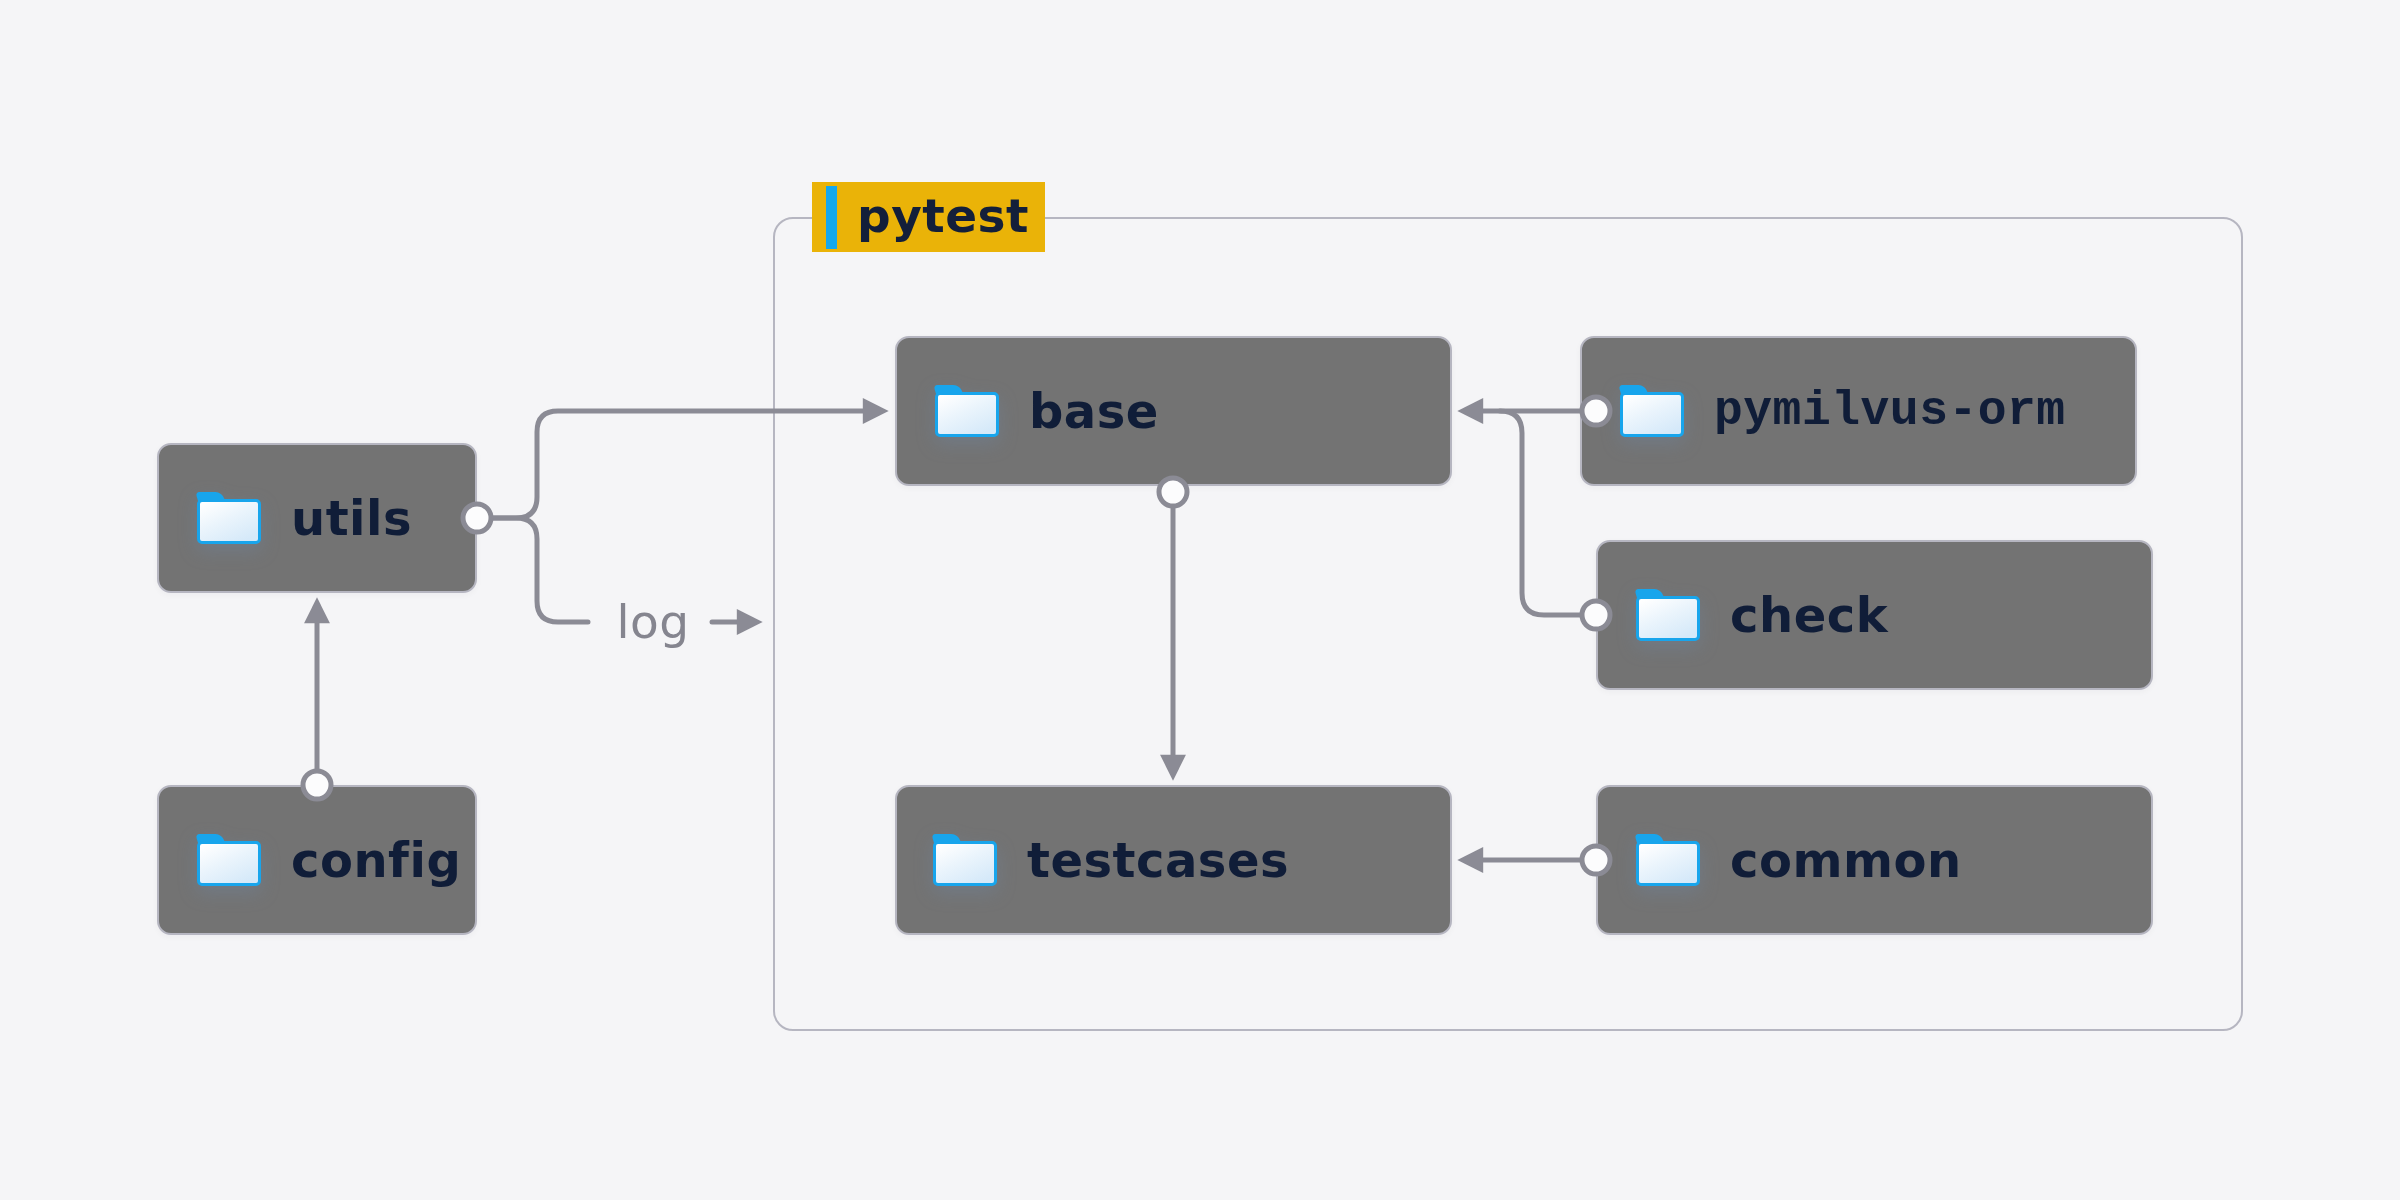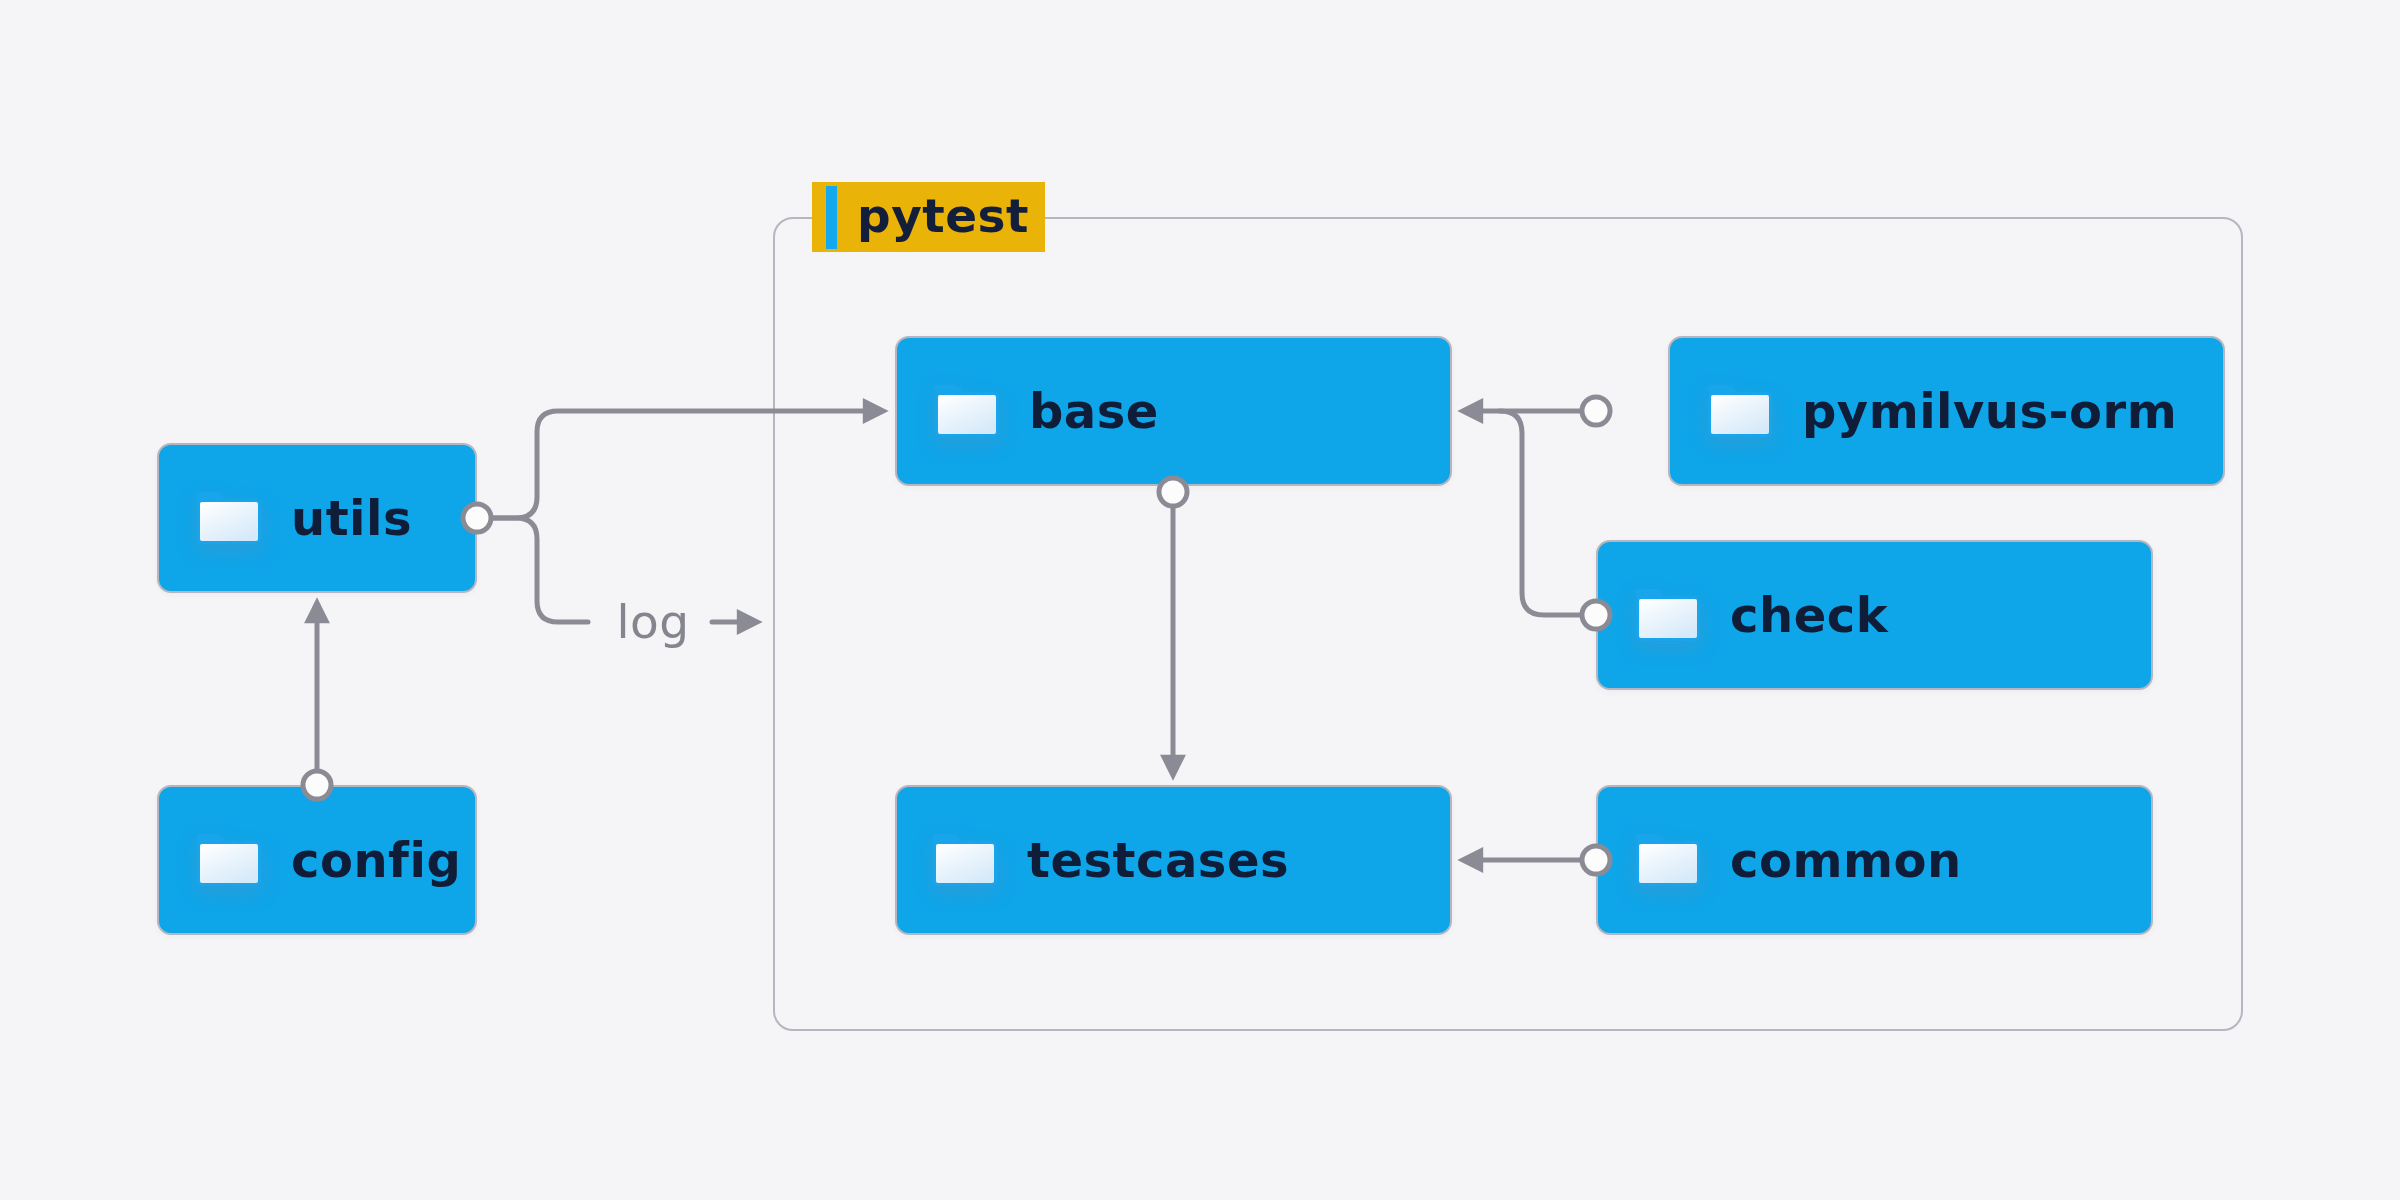--- a/index.html
+++ b/index.html
@@ -38,21 +38,21 @@
   .group-label .group-title {
     font-size: 47px; font-weight: 700; color: #131f3a;
     letter-spacing: 0.5px;
     padding-bottom: 4px;
   }
 
   
   .node {
     position: absolute;
     height: 150px;
-    background: #0ea5e9;
+    background: #737373;
     border: 2px solid #b6b6c1;
     border-radius: 14px;
     box-sizing: border-box;
     display: flex; align-items: center;
     padding-left: 38px;
     box-shadow: 0 2px 6px rgba(20,30,60,0.04);
     z-index: 2;
   }
   .node .label {
     font-size: 48px; font-weight: 600; color: #101d38;
@@ -80,21 +80,21 @@
     background: linear-gradient(155deg, #ffffff 5%, #eaf4fc 45%, #d5e9f9 90%);
     border: 3.5px solid #18a5ec;
     border-radius: 5px;
     box-sizing: border-box;
   }
 
   
   .n-utils     { left: 157px;  top: 443px; width: 320px; }
   .n-config    { left: 157px;  top: 785px; width: 320px; }
   .n-base      { left: 895px;  top: 336px; width: 557px; }
-  .n-pymilvus  { left: 1668px; top: 336px; width: 557px; }
+  .n-pymilvus  { left: 1580px; top: 336px; width: 557px; font-family: Liberation Mono, monospace; }
   .n-check     { left: 1596px; top: 540px; width: 557px; }
   .n-testcases { left: 895px;  top: 785px; width: 557px; padding-left: 36px; }
   .n-common    { left: 1596px; top: 785px; width: 557px; }
 
   
   .wires {
     position: absolute; left: 0; top: 0;
     z-index: 5;
     pointer-events: none;
   }

